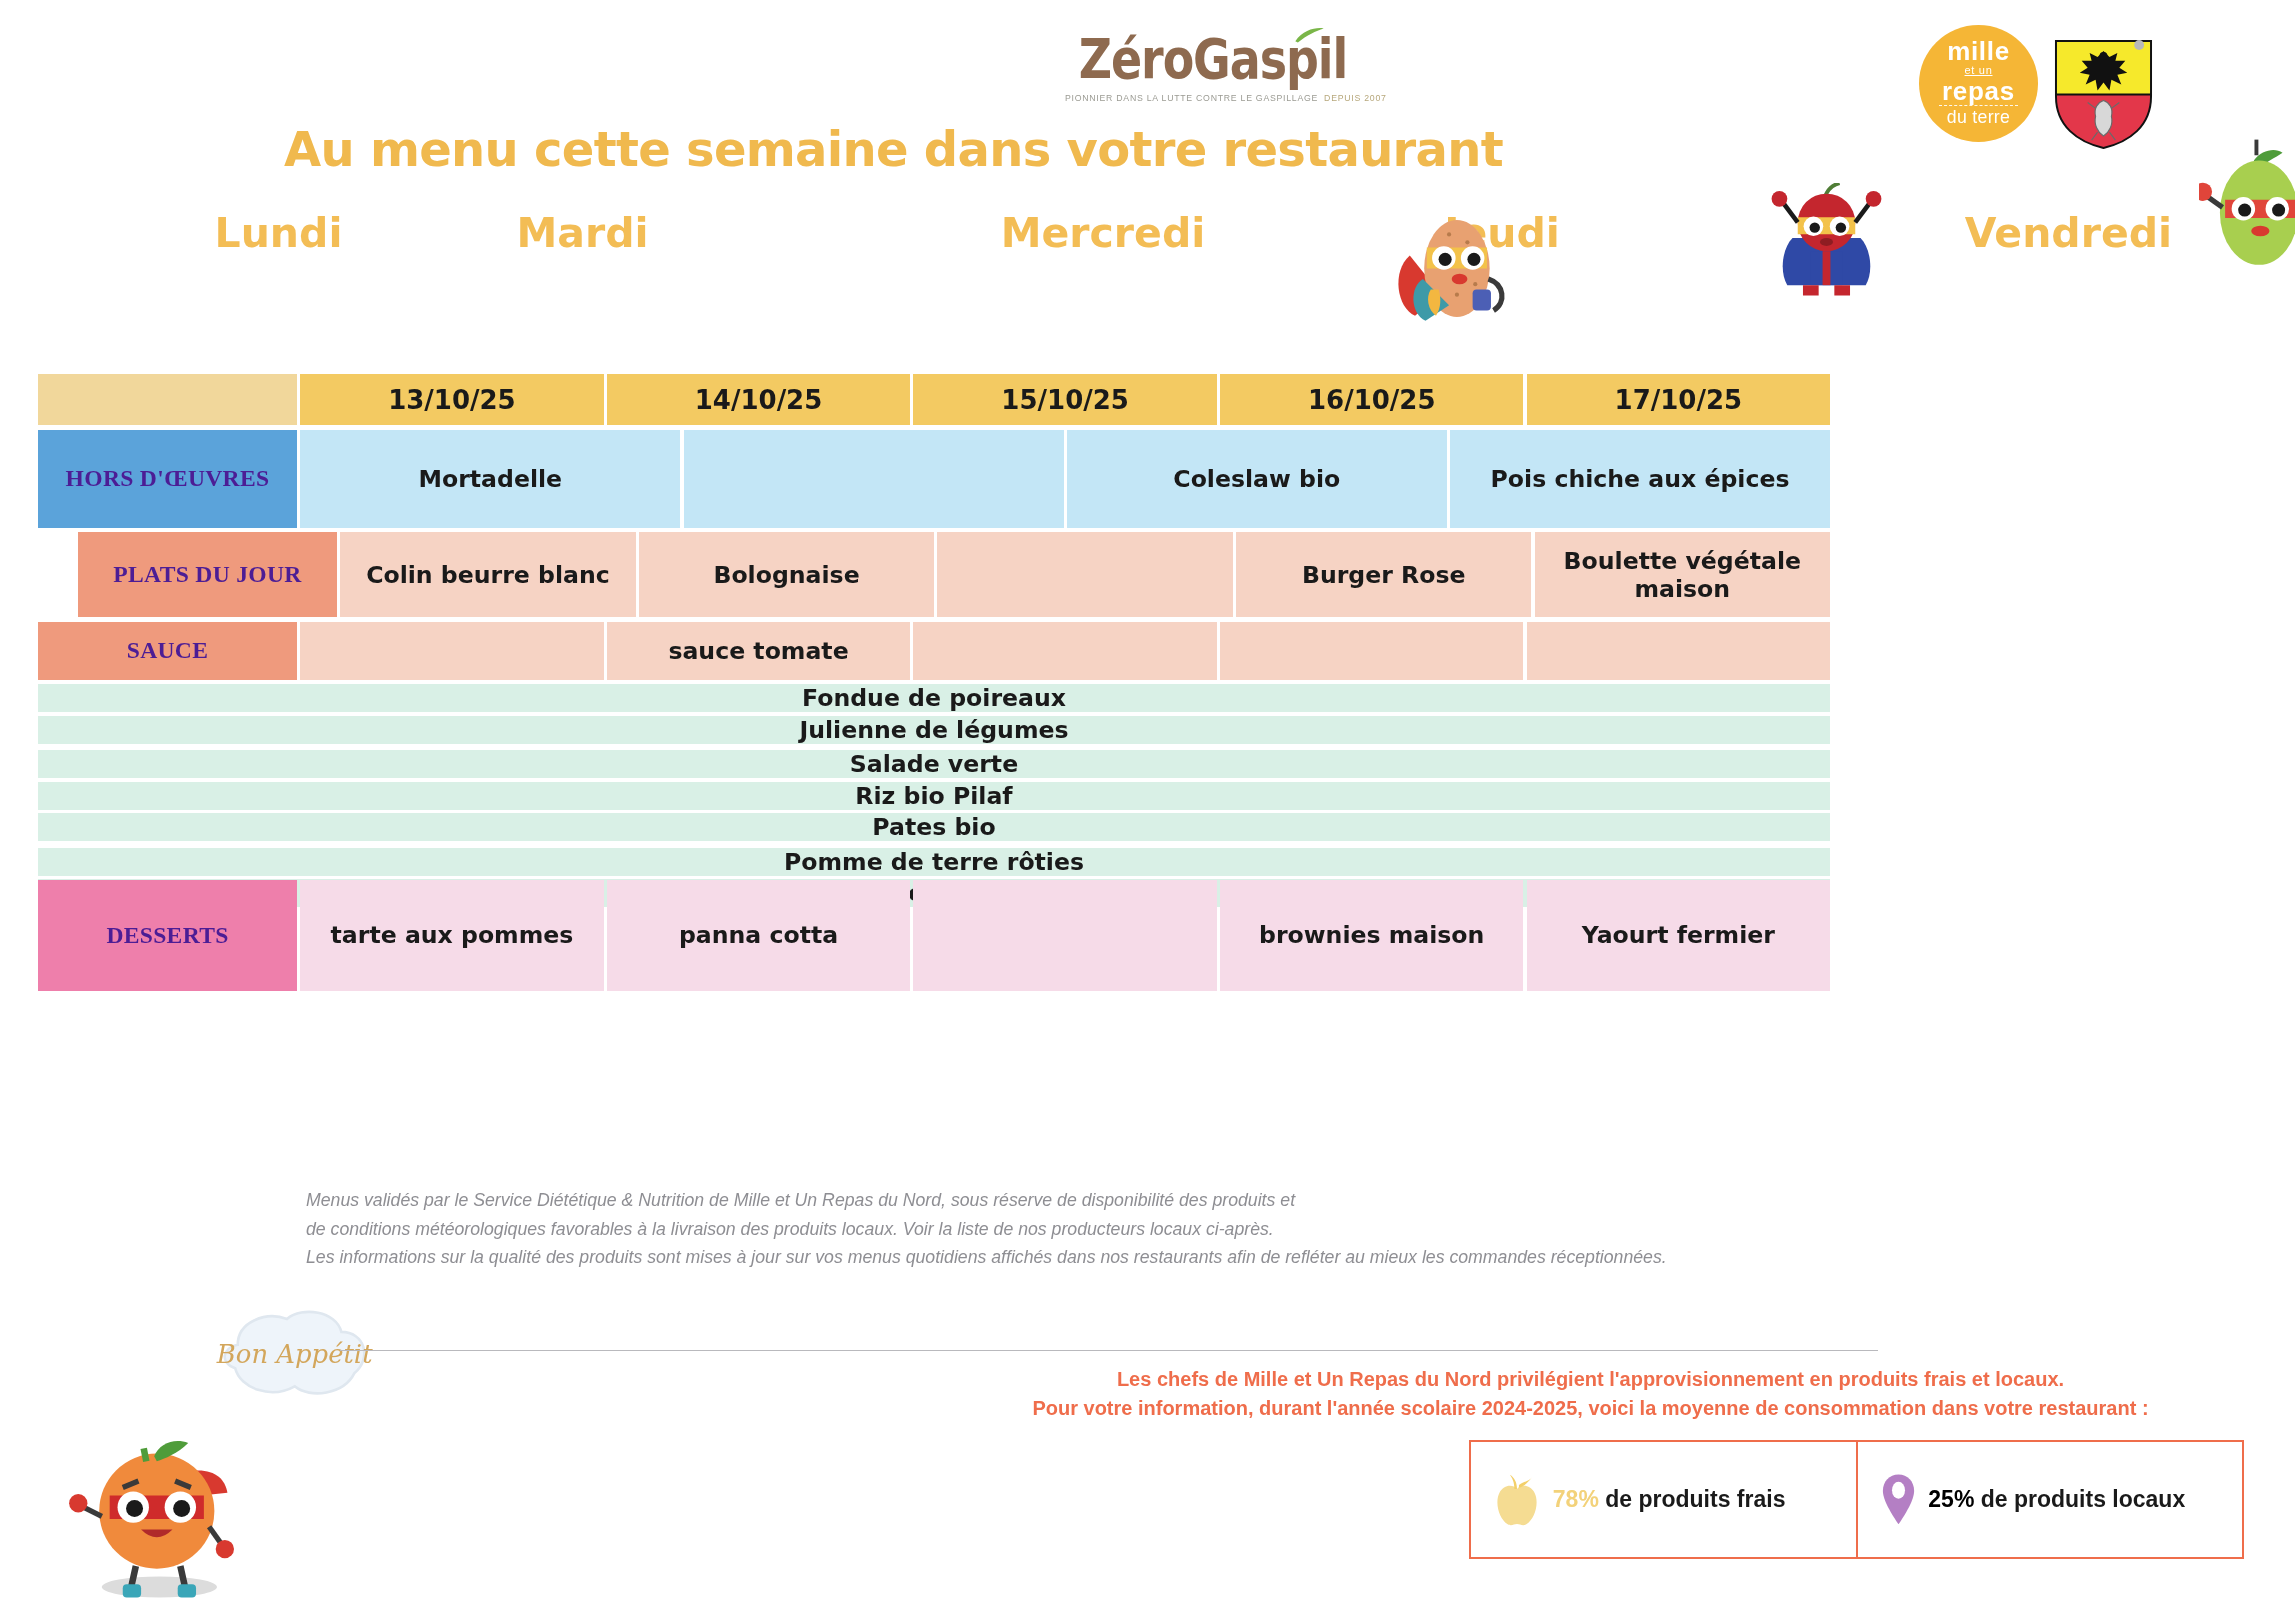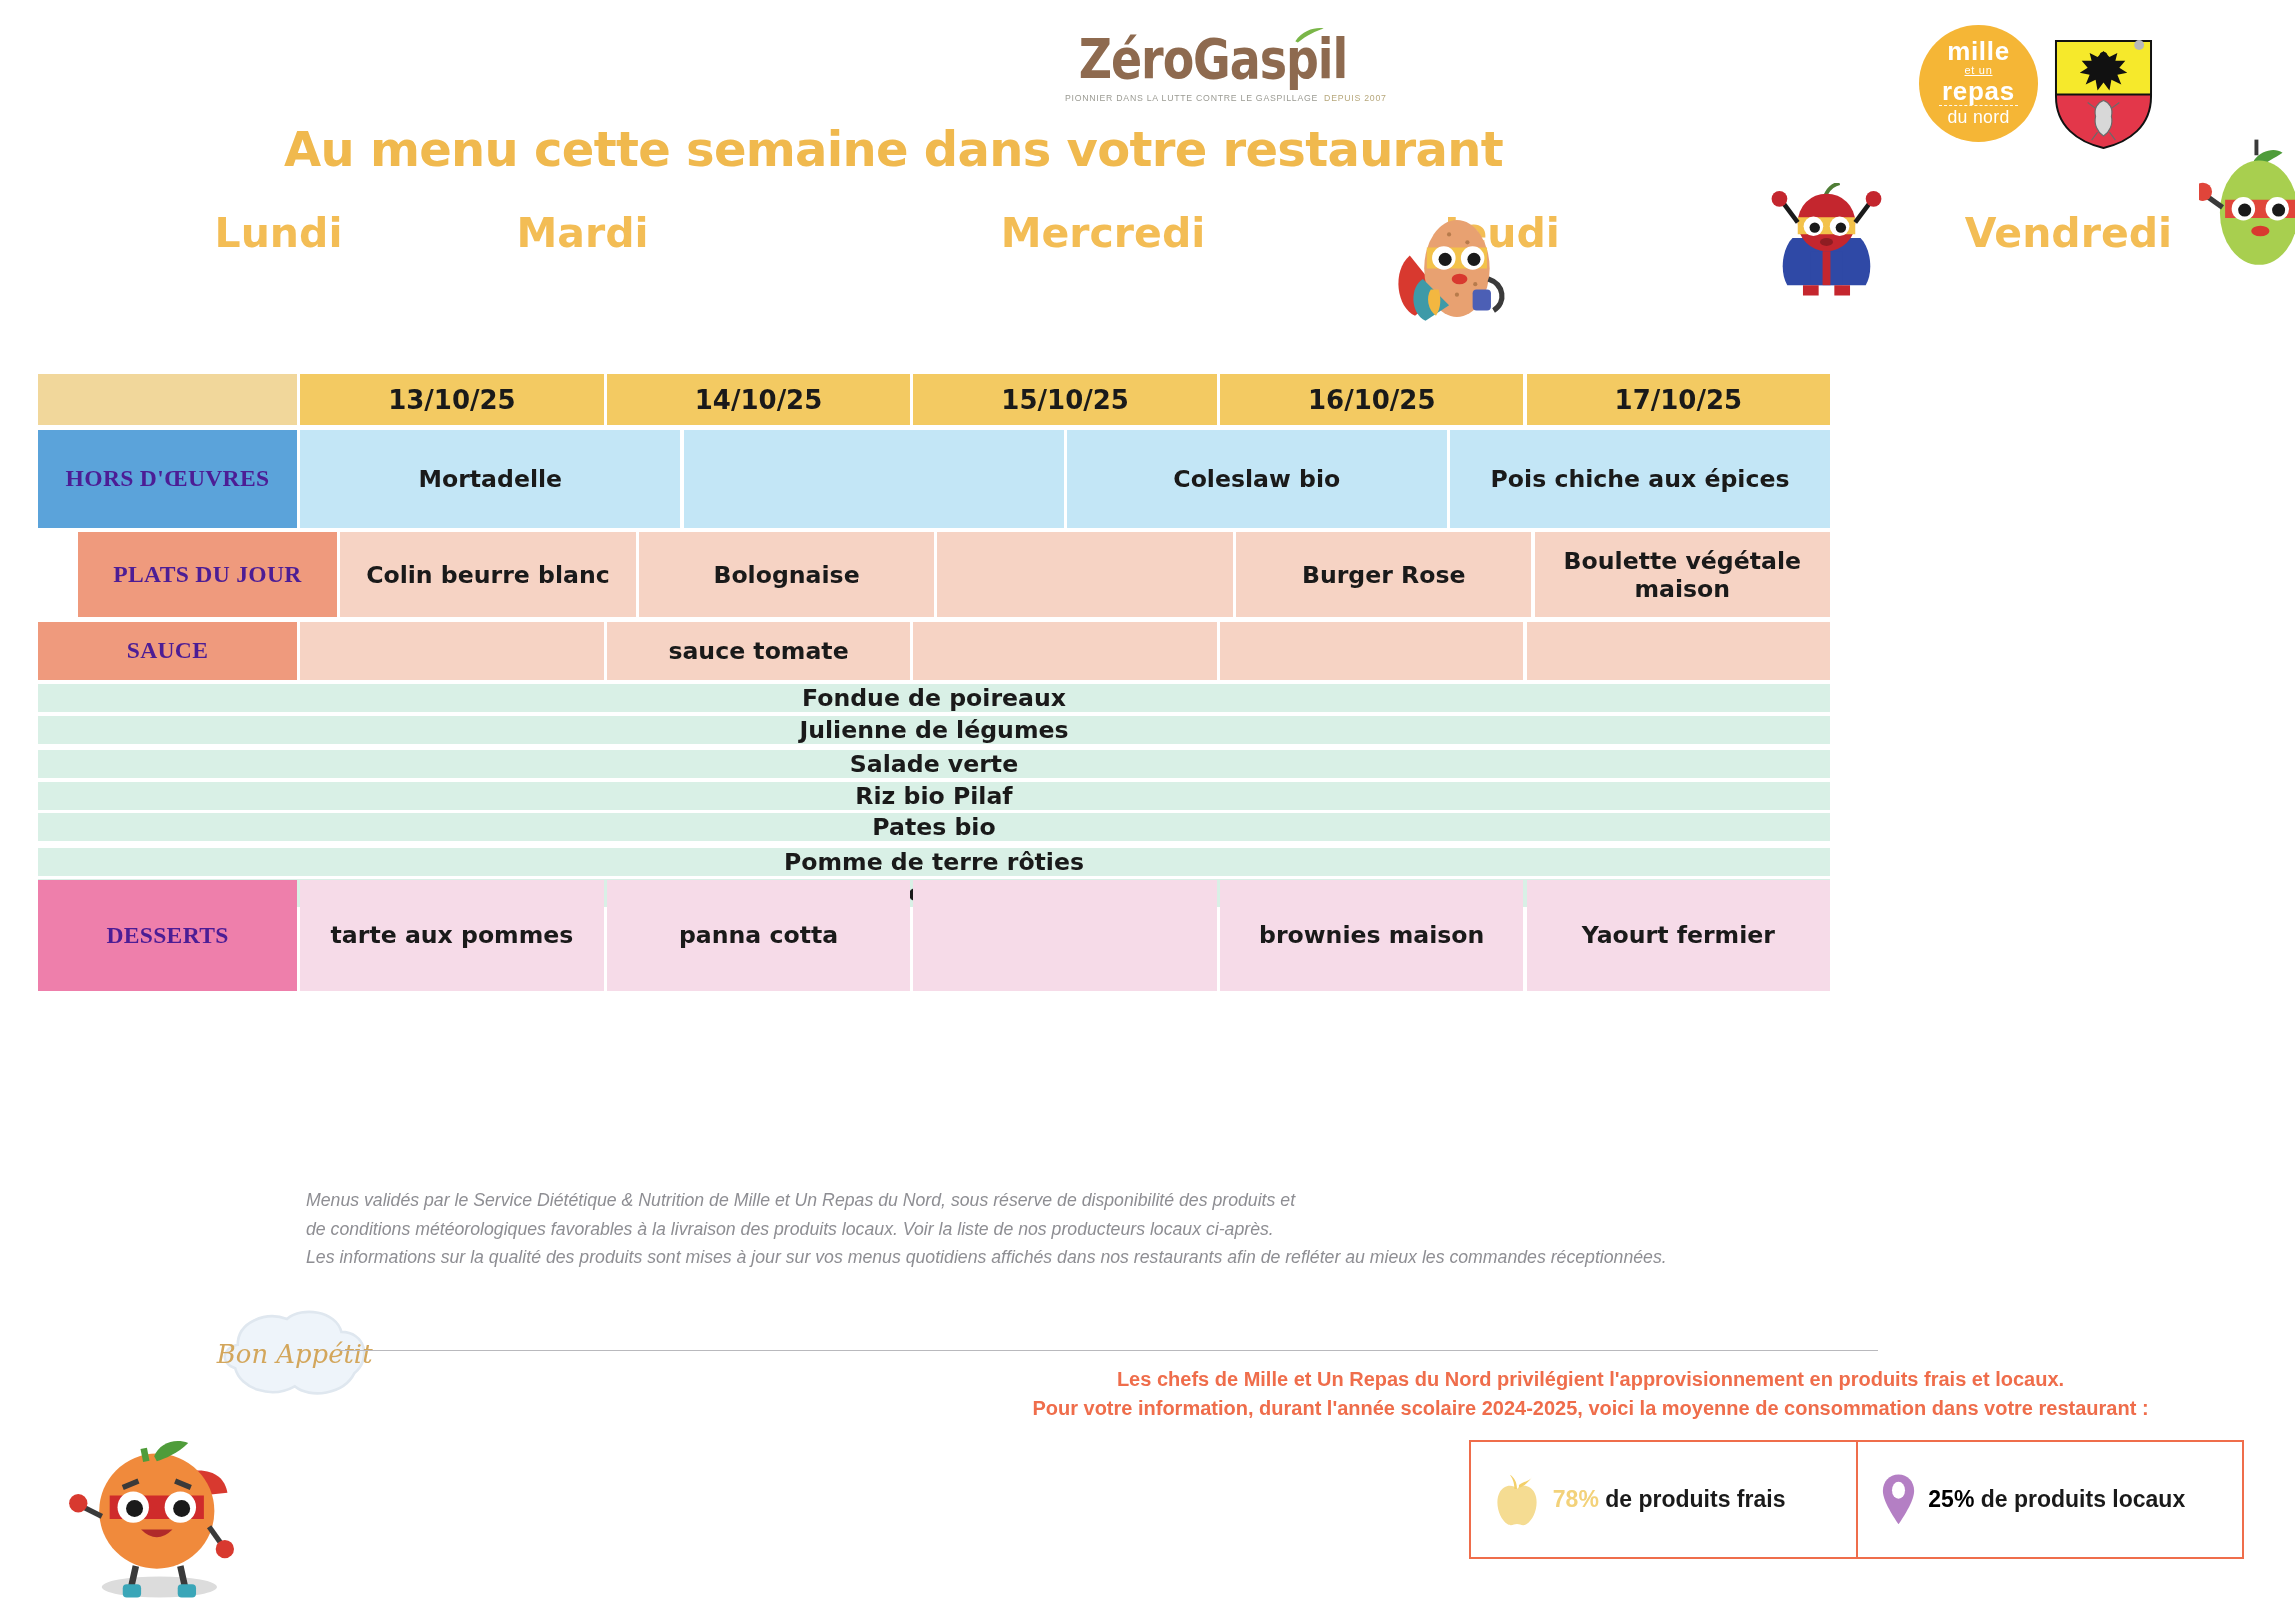--- a/index.html
+++ b/index.html
@@ -117,21 +117,21 @@
     <div class="zg-tag">
       <span>PIONNIER DANS LA LUTTE CONTRE LE GASPILLAGE</span><span class="since">DEPUIS 2007</span>
     </div>
   </div>
 
   <div class="mille">
     <div class="l1">mille</div>
     <div class="l2">et un</div>
     <div class="l3">repas</div>
     <div class="rule"></div>
-    <div class="l4">du nord</div>
+    <div class="l4">du terre</div>
   </div>
 
   <svg class="crest" viewBox="0 0 100 112">
     <path d="M2 2 H98 V58 C98 88 76 104 50 110 C24 104 2 88 2 58 Z" fill="#e3374a" stroke="#111" stroke-width="2"></path>
     <path d="M2 2 H98 V56 H2 Z" fill="#f6e92b" stroke="#111" stroke-width="2"></path>
     <g fill="#111">
       <path d="M50 12 L44 18 L36 14 L38 22 L28 22 L34 29 L26 34 L36 36 L32 46 L42 41 L44 52 L50 44 L56 52 L58 41 L68 46 L64 36 L74 34 L66 29 L72 22 L62 22 L64 14 L56 18 Z"></path>
       <circle cx="50" cy="17" r="4"></circle>
     </g>
     <g fill="#d8d8d8" stroke="#6a6a6a" stroke-width="1.2">

